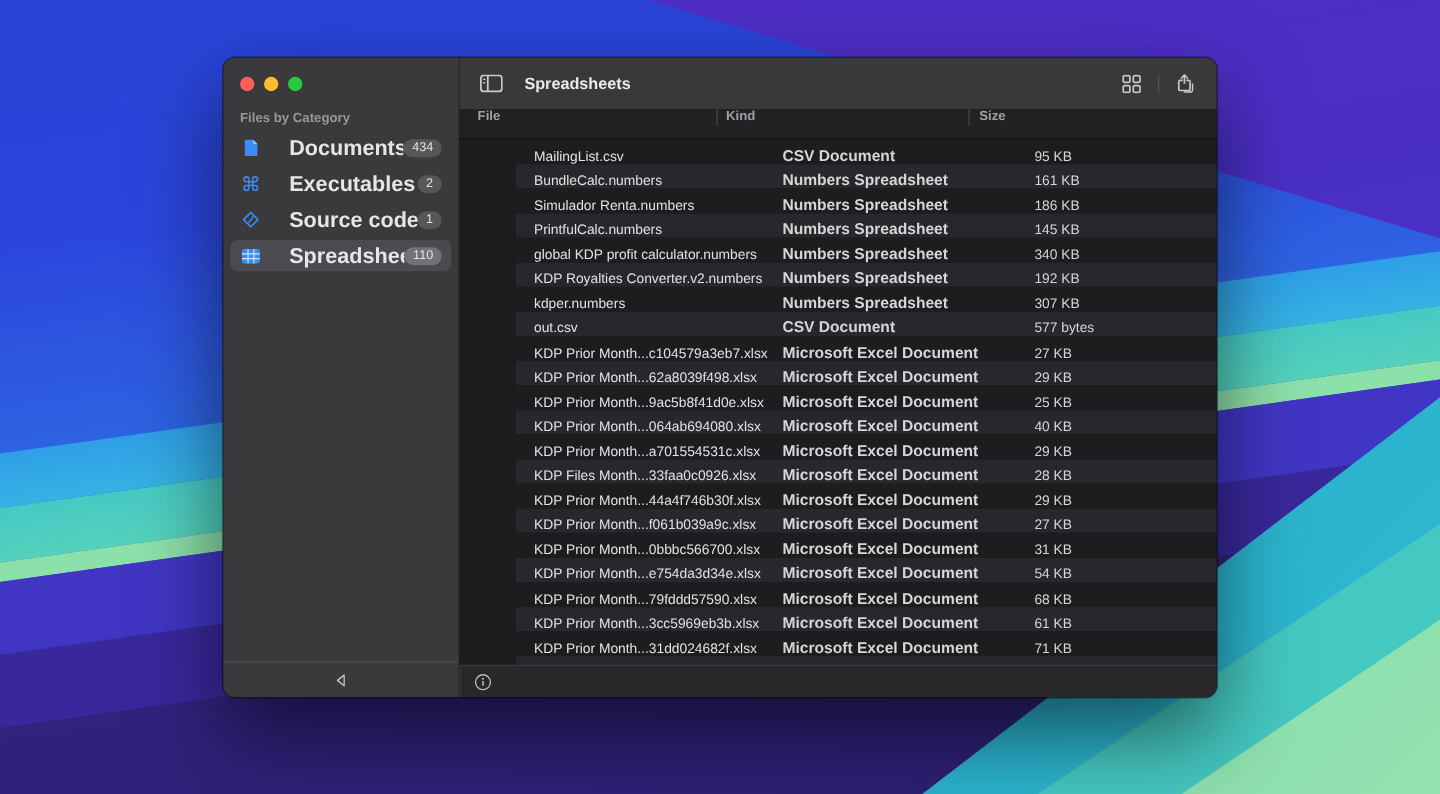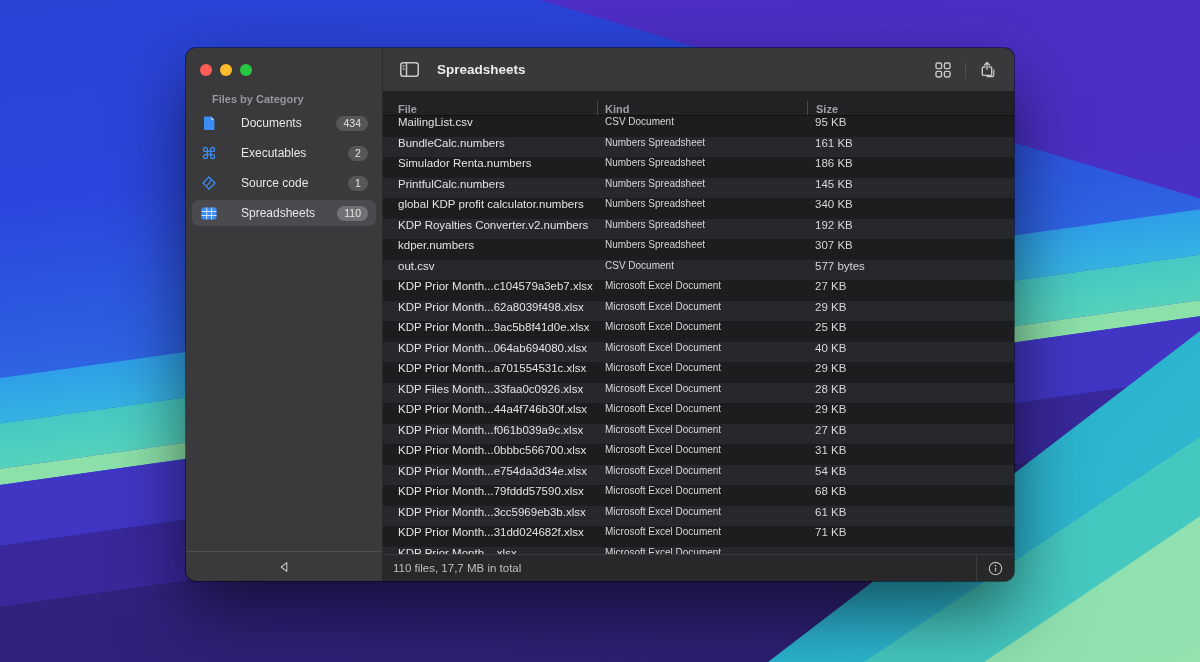--- a/index.html
+++ b/index.html
@@ -31,56 +31,56 @@
   .window { position:absolute; left:186px; top:48px; width:828px; height:533px;
             border-radius:10px; overflow:hidden; display:flex;
             box-shadow:0 30px 70px rgba(0,0,0,.55), 0 0 0 1px rgba(0,0,0,.45);
             background:#1b1c1e; }
 
   
   .sidebar { position:relative; width:197px; flex:0 0 197px; background:#3a3a3c;
              border-right:1px solid #2a2a2b; }
   .traffic { position:absolute; top:16px; left:14px; display:flex; gap:8px; }
   .light { width:12px; height:12px; border-radius:50%; }
-  .sb-header { position:absolute; top:45px; left:26px; font-size:11px; font-weight:700; color:#97979c; }
+  .sb-header { position:absolute; top:45px; left:14px; font-size:11px; font-weight:700; color:#97979c; }
   .sb-list { position:absolute; top:62px; left:6px; right:6px; }
   .sb-item { display:flex; align-items:center; height:26px; margin-bottom:4px;
              padding:0 8px; border-radius:6px; color:#e6e6e8; }
   .sb-item.selected { background:#4b4b4f; }
   .sb-item .ic { width:18px; height:18px; margin-right:8px; display:flex; align-items:center; justify-content:center; flex:0 0 18px; }
-  .sb-item .lbl { font-size:12px; font-weight:400; flex:1; white-space:nowrap; overflow:hidden;padding-left:15px; }
+  .sb-item .lbl { font-size:18px; font-weight:700; flex:1; white-space:nowrap; overflow:hidden;padding-left:15px; }
   .badge { min-width:20px; padding:1.5px 7px; border-radius:9px; background:rgba(255,255,255,.15);
            font-size:10.5px; font-weight:400; color:#e3e3e5; text-align:center; }
   .sb-item.selected .badge { background:rgba(255,255,255,.22); }
   .sb-bottom { position:absolute; left:0; right:0; bottom:0; height:30px;
                border-top:1px solid rgba(255,255,255,.10); display:flex; align-items:center; justify-content:center; }
 
   
   .main { position:relative; flex:1; background:#1b1c1e; }
   .titlebar { position:absolute; top:0; left:0; right:0; height:43px; background:#39393b;
               display:flex; align-items:center; padding:0 12px; }
   .win-title { font-size:13.5px; font-weight:700; color:#eaeaec; margin-left:14px; }
   .tb-spacer { flex:1; }
   .tb-btn { width:28px; height:24px; display:flex; align-items:center; justify-content:center; border-radius:5px; }
   .tb-divider { width:1px; height:16px; background:#505052; margin:0 8px; }
 
   .thead { position:absolute; top:43px; left:0; right:0; height:25px; background:#212224;
-           display:flex; align-items:flex-end; border-bottom:1px solid #101112; }
+           display:flex; align-items:flex-start; border-bottom:1px solid #101112; }
   .thead .hc { font-size:11px; font-weight:700; color:#9fa0a4; white-space:nowrap; }
   .hc-file { width:214px; padding-left:15px; }
   .hc-kind { width:209px; padding-left:7px; }
   .hc-size { flex:1; padding-left:8px; }
   .hsep { width:1px; height:14px; background:#47484a; flex:0 0 1px; }
 
   .rows { position:absolute; top:68px; left:0; right:0; bottom:27px; overflow:hidden; background:#1b1c1e; }
-  .trow { display:flex; align-items:flex-start; height:20.5px; background:#1c1d1f; }
+  .trow { display:flex; align-items:flex-end; height:20.5px; background:#1c1d1f;margin-left:47px; }
   .trow:nth-of-type(even) { background:#27282b; }
   .trow span { white-space:nowrap; overflow:hidden; }
   .c-file { width:214px; padding-left:15px; font-size:11.5px; color:#e2e2e4; }
-  .c-kind { width:209px; padding-left:8px; font-size:10px; color:#d6d6d8; }
+  .c-kind { width:209px; padding-left:8px; font-size:13px; color:#d6d6d8;font-weight:bold; }
   .c-size { flex:1; padding-left:9px; font-size:11.5px; color:#d6d6d8; }
 
   .statusbar { position:absolute; left:0; right:0; bottom:0; height:27px; background:#28282a;
                border-top:1px solid #3c3c3e; display:flex; align-items:center; }
   .status-text { font-size:11.5px; color:#bfbfc1; padding-left:10px; flex:1; }
   .info-btn { width:38px; height:100%; display:flex; align-items:center; justify-content:center;
               border-left:1px solid #3c3c3e; }
 
   svg { display:block; }
 </style>
@@ -337,21 +337,20 @@
         </div>
 
         <div class="trow">
           <span class="c-file">KDP Prior Month....xlsx</span>
           <span class="c-kind">Microsoft Excel Document</span>
           <span class="c-size"></span>
         </div>
       </div>
 
     <div class="statusbar">
-      <span class="status-text">110 files, 17,7 MB in total</span>
       <span class="info-btn">
         <svg width="15" height="15" viewBox="0 0 16 16">
             <circle cx="8" cy="8" r="6.6" fill="none" stroke="#b9b9bb" stroke-width="1.2"></circle>
             <circle cx="8" cy="4.9" r="0.9" fill="#b9b9bb"></circle>
             <rect x="7.3" y="6.8" width="1.4" height="4.6" rx="0.7" fill="#b9b9bb"></rect>
           </svg>
       </span>
     </div>
 
   </div>

